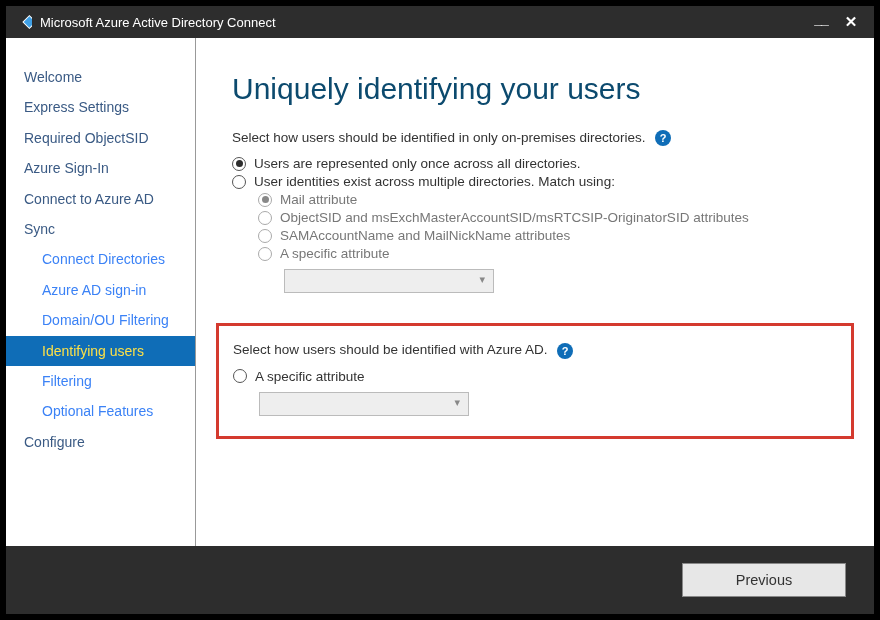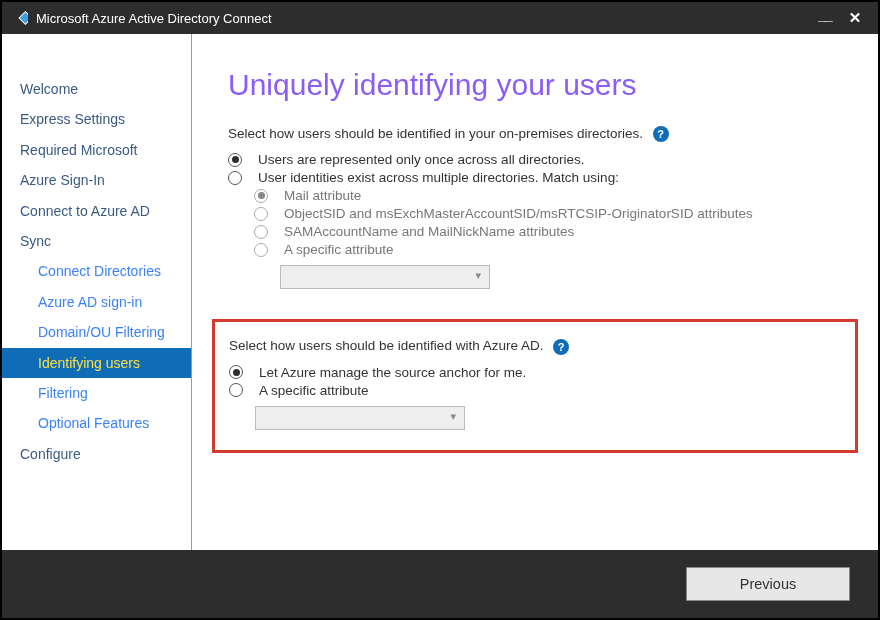--- a/index.html
+++ b/index.html
@@ -1,66 +1,66 @@
 <!DOCTYPE html>
 <html><head>
 <meta charset="utf-8">
 <style>
   * { box-sizing: border-box; margin: 0; padding: 0; font-family: "Segoe UI", Arial, sans-serif; }
   html, body { width: 880px; height: 620px; overflow: hidden; background: #fff; }
   .window {
     width: 880px; height: 620px;
-    border: 2px solid #000000;
+    border: 6px solid #000000;
     display: flex; flex-direction: column;
     background: #fff;
   }
   
   .titlebar {
     height: 32px; background: #2d2d2d; color: #fff;
     display: flex; align-items: center; padding: 0 8px;
     font-size: 13px;
   }
   .titlebar .logo { width: 18px; height: 18px; margin-right: 8px; display: flex; align-items: center; justify-content: center; }
   .titlebar .title { flex: 1; }
   .titlebar .ctrl { width: 30px; text-align: center; font-size: 14px; cursor: default; }
   .titlebar .minimize { font-weight: bold; letter-spacing: -1px; position: relative; top: -3px; }
   .titlebar .close { font-weight: bold; font-size: 15px; }
   
   .body {
     flex: 1; display: flex; min-height: 0;
   }
   .sidebar {
-    width: 190px; border-right: 1px solid #999; padding-top: 40px;
+    width: 190px; border-right: 1px solid #999; padding-top: 24px;
     background: #fff;
     font-size: 14px;
   }
   .nav-item {
     padding: 4px 8px 4px 18px; color: #3a5a84; cursor: default;
     line-height: 1.6;
   }
   .nav-item.sub { padding-left: 36px; color: #3b82f6; }
   .nav-item.selected {
     background: #0f6db7; color: #fde047;
   }
   .content {
     flex: 1; padding: 34px 36px 10px 36px; color: #333;
     overflow: hidden;
   }
   h1.page-title {
-    font-size: 30px; font-weight: 300; color: #8b5cf6; margin-bottom: 24px;
+    font-size: 30px; font-weight: 300; color: #0c4a6e; margin-bottom: 24px;
   }
   .section-label { font-size: 13.5px; color: #333; margin-bottom: 10px; }
   .help {
     display: inline-flex; width: 16px; height: 16px; border-radius: 50%;
     background: #0f6db7; color: #fff; font-size: 11px; font-weight: bold;
     align-items: center; justify-content: center; margin-left: 6px;
     vertical-align: middle;
   }
   .radio-row {
-    display: flex; align-items: center; gap: 16px; font-size: 13.5px;
+    display: flex; align-items: center; gap: 8px; font-size: 13.5px;
     margin: 3px 0;
   }
   .radio-outer {
     width: 14px; height: 14px; border-radius: 50%; border: 1px solid #555;
     display: flex; align-items: center; justify-content: center;
   }
   .radio-outer.disabled { border-color: #aaa; }
   .radio-inner { width: 7px; height: 7px; border-radius: 50%; background: #2d2d2d; }
   .radio-inner.disabled { background: #888; }
   .subgroup { margin-left: 26px; }
@@ -105,38 +105,38 @@
     </span>
     <span class="title">Microsoft Azure Active Directory Connect</span>
     <span class="ctrl minimize">__</span>
     <span class="ctrl close">✕</span>
   </div>
 
   <div class="body">
     <div class="sidebar">
       <div class="nav-item">Welcome</div>
       <div class="nav-item">Express Settings</div>
-      <div class="nav-item">Required Microsoft</div>
+      <div class="nav-item">Required ObjectSID</div>
       <div class="nav-item">Azure Sign-In</div>
       <div class="nav-item">Connect to Azure AD</div>
       <div class="nav-item">Sync</div>
       <div class="nav-item sub">Connect Directories</div>
       <div class="nav-item sub">Azure AD sign-in</div>
       <div class="nav-item sub">Domain/OU Filtering</div>
       <div class="nav-item sub selected">Identifying users</div>
       <div class="nav-item sub">Filtering</div>
       <div class="nav-item sub">Optional Features</div>
       <div class="nav-item">Configure</div>
     </div>
 
     <div class="content">
       <h1 class="page-title">Uniquely identifying your users</h1>
 
       <div class="section-label">
-        <span>Select how users should be identified in your on-premises directories.</span>
+        <span>Select how users should be identified in only on-premises directories.</span>
         <span class="help">?</span>
       </div>
 
       <div class="radio-row">
         <span class="radio-outer">
             <span class="radio-inner"></span>
           </span>
         <span>Users are represented only once across all directories.</span>
       </div>
       <div class="radio-row">
@@ -165,26 +165,20 @@
         </div>
         <div class="combo"></div>
       </div>
 
       <div class="section2-box">
         <div class="section-label">
           <span>Select how users should be identified with Azure AD.</span>
           <span class="help">?</span>
         </div>
         <div class="radio-row">
-          <span class="radio-outer">
-              <span class="radio-inner"></span>
-            </span>
-          <span>Let Azure manage the source anchor for me.</span>
-        </div>
-        <div class="radio-row">
           <span class="radio-outer"></span>
           <span>A specific attribute</span>
         </div>
         <div class="combo" style="margin-left:26px;"></div>
       </div>
 
     </div>
   </div>
 
   <div class="footer">

